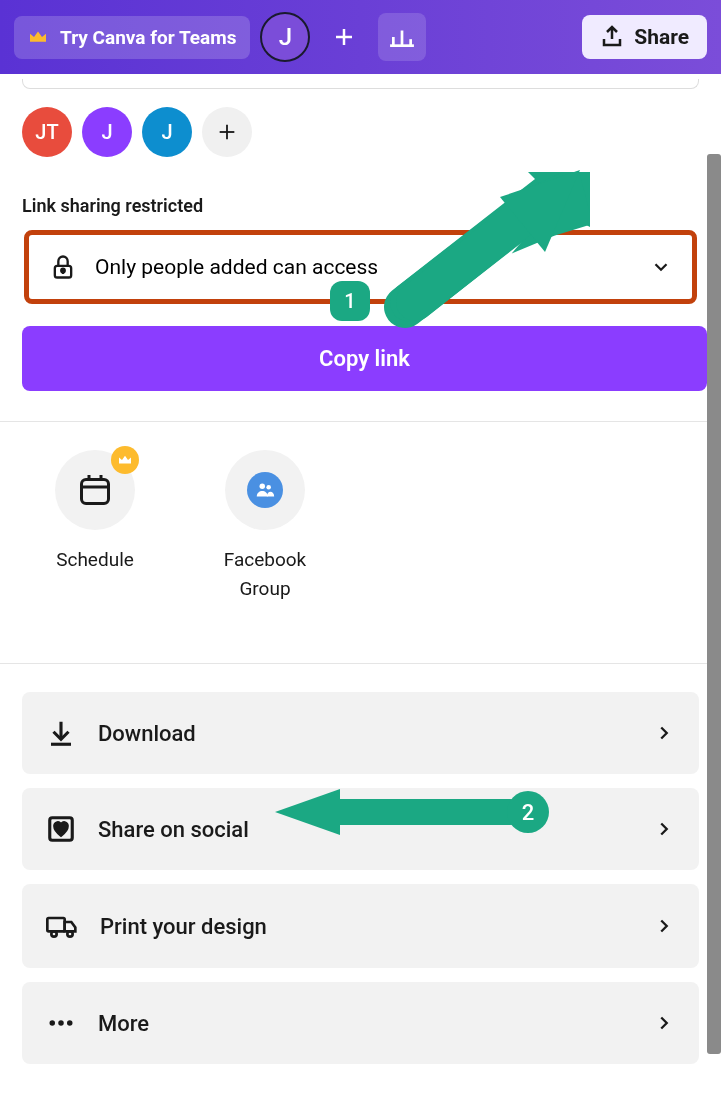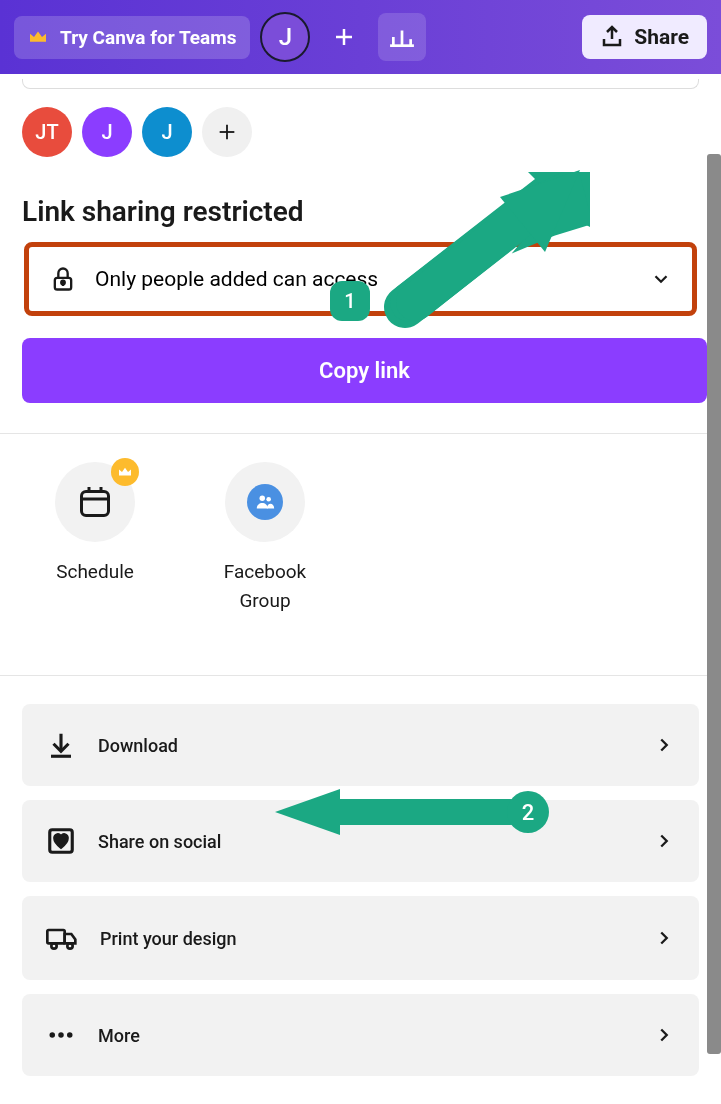--- a/index.html
+++ b/index.html
@@ -125,21 +125,21 @@
       font-weight: 500;
       color: white;
     }
     
     .avatar.red { background: #e84c3d; }
     .avatar.purple { background: #8b3dff; }
     .avatar.blue { background: #0d8ecf; }
     .avatar.add { background: #f0f0f0; color: #1a1a1a; border: none; font-size: 26px; font-weight: 400; }
     
     .section-title {
-      font-size: 28px;
+      font-size: 18px;
       font-weight: 600;
       color: #1a1a1a;
       padding: 20px 22px 14px 22px;
     }
     
     .access-dropdown {
       margin: 0 24px;
       border: 5px solid #c2410c;
       border-radius: 8px;
       padding: 18px 20px;
@@ -229,21 +229,21 @@
       background: #f2f2f2;
       border-radius: 8px;
       padding: 26px 24px;
       display: flex;
       align-items: center;
       gap: 22px;
       cursor: pointer;
     }
     
     .action-item-label {
-      font-size: 18px;
+      font-size: 22px;
       color: #1a1a1a;
       font-weight: 500;
     }
     
     .action-item .chevron {
       margin-left: auto;
     }
     
     
     .arrow1 {

